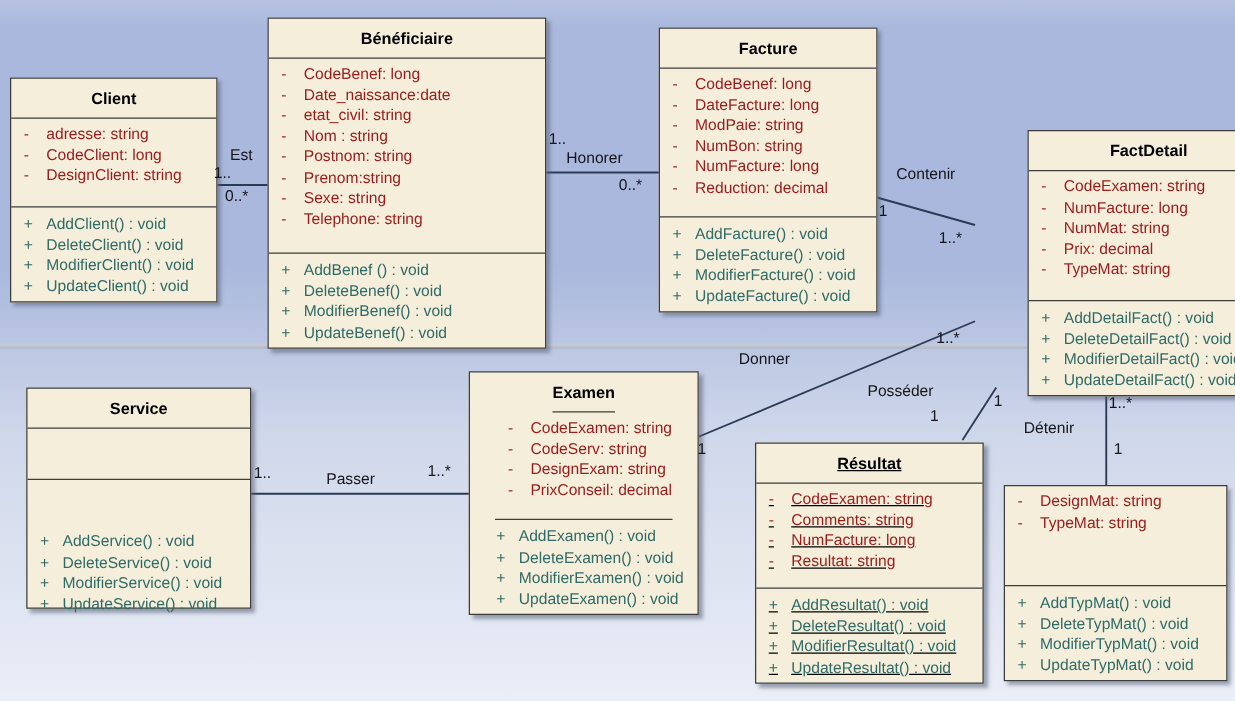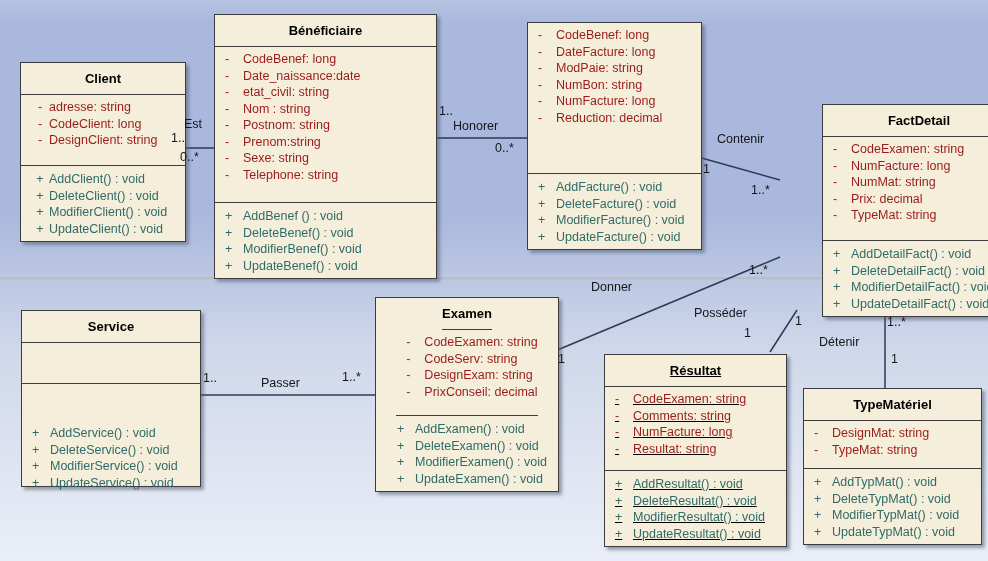--- a/index.html
+++ b/index.html
@@ -23,21 +23,21 @@
     font-weight:bold;font-size:13px;color:#000;border-bottom:1px solid #3c3c3c;
   }
   .cls-attrs{flex:1 1 auto;padding-top:4px;border-bottom:1px solid #3c3c3c;overflow:hidden;}
   .cls-methods{flex:0 0 auto;padding:5px 0 4px 0;}
   .row{display:flex;font-size:12.5px;line-height:16.5px;white-space:nowrap;}
   .vis{flex:0 0 18px;margin-left:10px;}
   .attr{color:#9a1b1b;}
   .met{color:#2f6b68;}
   .rl{position:absolute;z-index:3;font-size:12.5px;color:#15151a;white-space:nowrap;}
   
-  #cls-client      {left:20px;  top:62px;  width:164px;height:178px;text-align:center;}
+  #cls-client      {left:8px;  top:62px;  width:164px;height:178px;}
   #cls-beneficiaire{left:214px;top:14px;  width:221px;height:263px;}
   #cls-facture     {left:527px;top:22px;  width:173px;height:226px;}
   #cls-factdetail  {left:778px;top:104px; width:192px;height:211px;margin-left:44px;}
   #cls-service     {left:21px; top:310px; width:178px;height:175px;gap:36px;}
   #cls-examen      {left:375px;top:297px; width:182px;height:193px;align-items:center;}
   #cls-resultat    {left:604px;top:354px; width:181px;height:191px;text-decoration:underline;}
   #cls-typemateriel{left:803px;top:388px; width:177px;height:155px;}
 </style>
 </head>
 <body>
@@ -146,20 +146,21 @@
           <span>ModifierBenef() : void</span>
         </div>
         <div class="row met">
           <span class="vis">+</span>
           <span>UpdateBenef() : void</span>
         </div>
       </div>
   </div>
 
   <div class="cls" id="cls-facture">
+    <div class="cls-title">Facture</div>
     <div class="cls-attrs">
 
     <div class="row attr">
           <span class="vis">-</span>
           <span>CodeBenef: long</span>
         </div>
         <div class="row attr">
           <span class="vis">-</span>
           <span>DateFacture: long</span>
         </div>
@@ -363,21 +364,20 @@
           <span>ModifierResultat() : void</span>
         </div>
         <div class="row met">
           <span class="vis">+</span>
           <span>UpdateResultat() : void</span>
         </div>
       </div>
   </div>
 
   <div class="cls" id="cls-typemateriel">
-    <div class="cls-title">TypeMatériel</div>
     <div class="cls-attrs">
 
     <div class="row attr">
           <span class="vis">-</span>
           <span>DesignMat: string</span>
         </div>
         <div class="row attr">
           <span class="vis">-</span>
           <span>TypeMat: string</span>
         </div>

